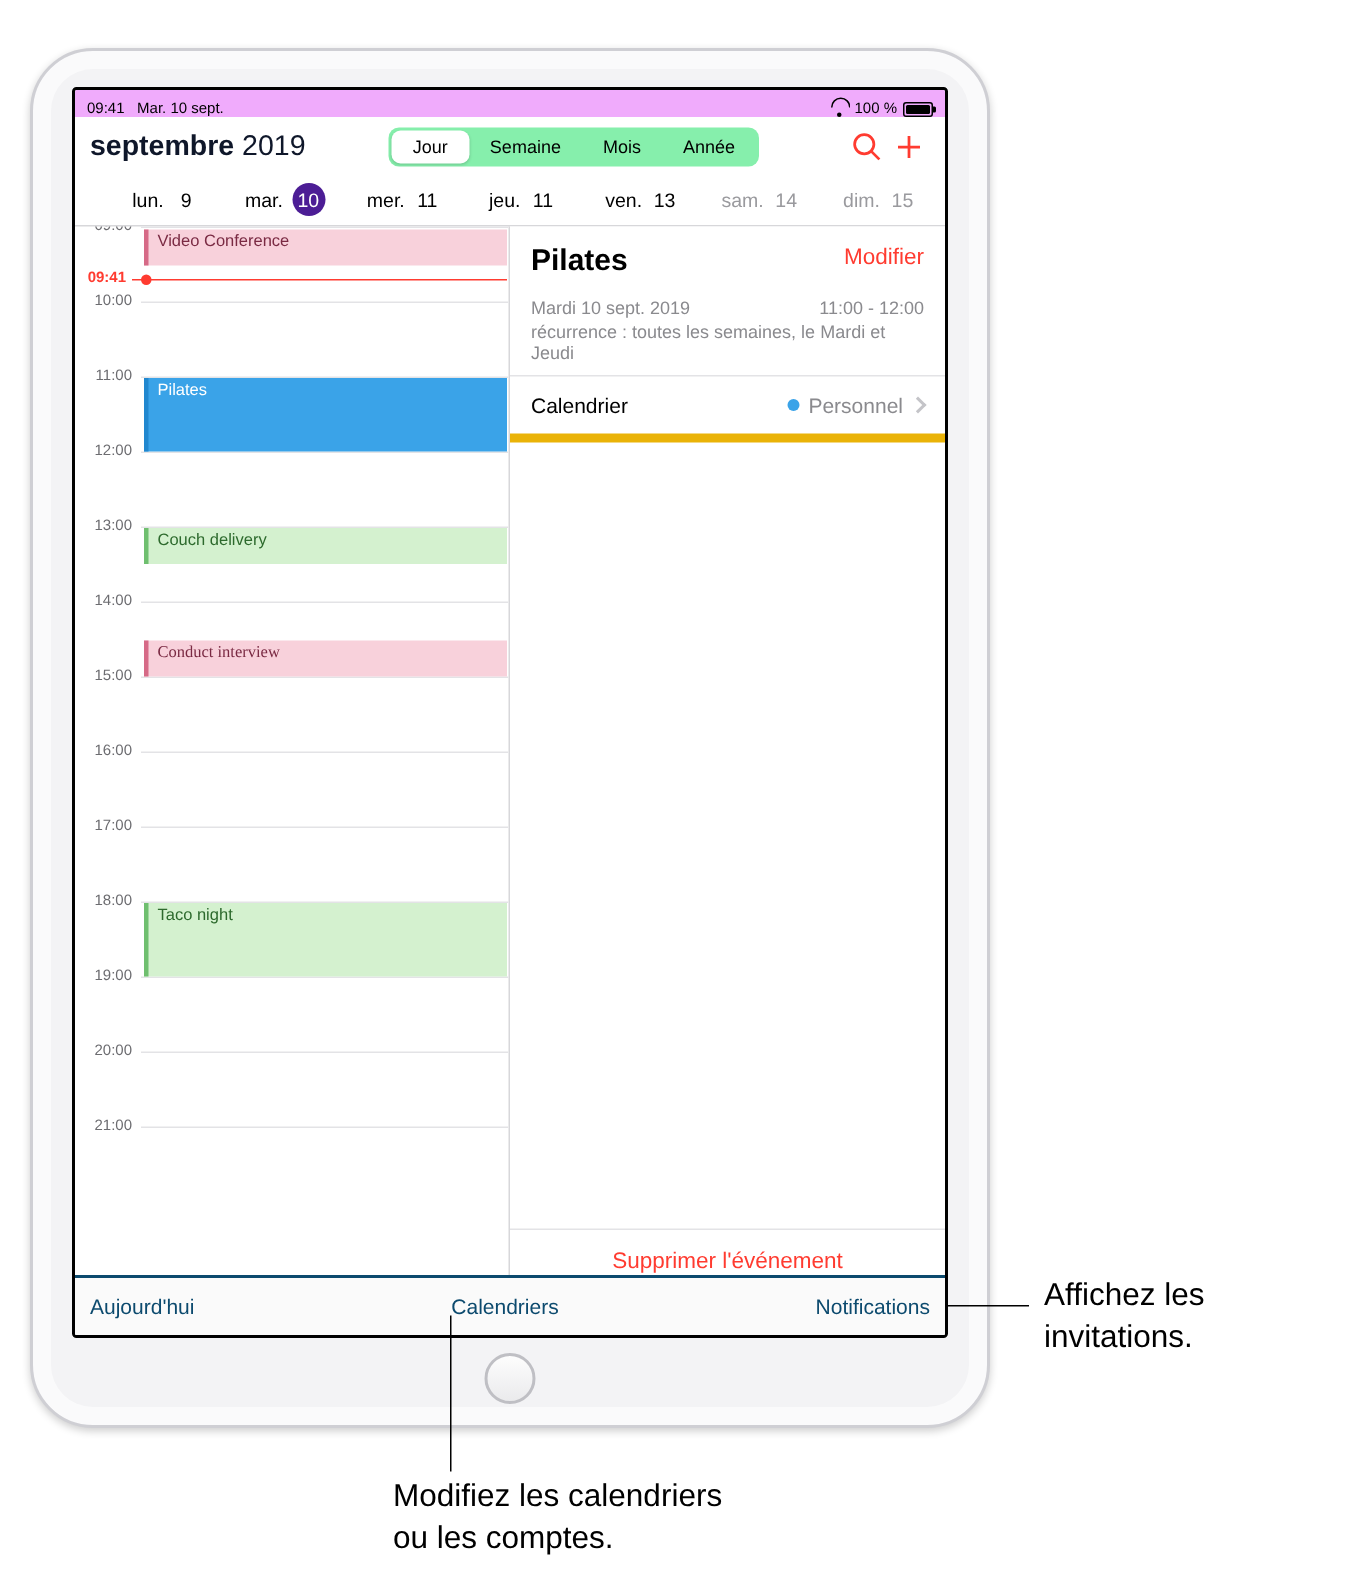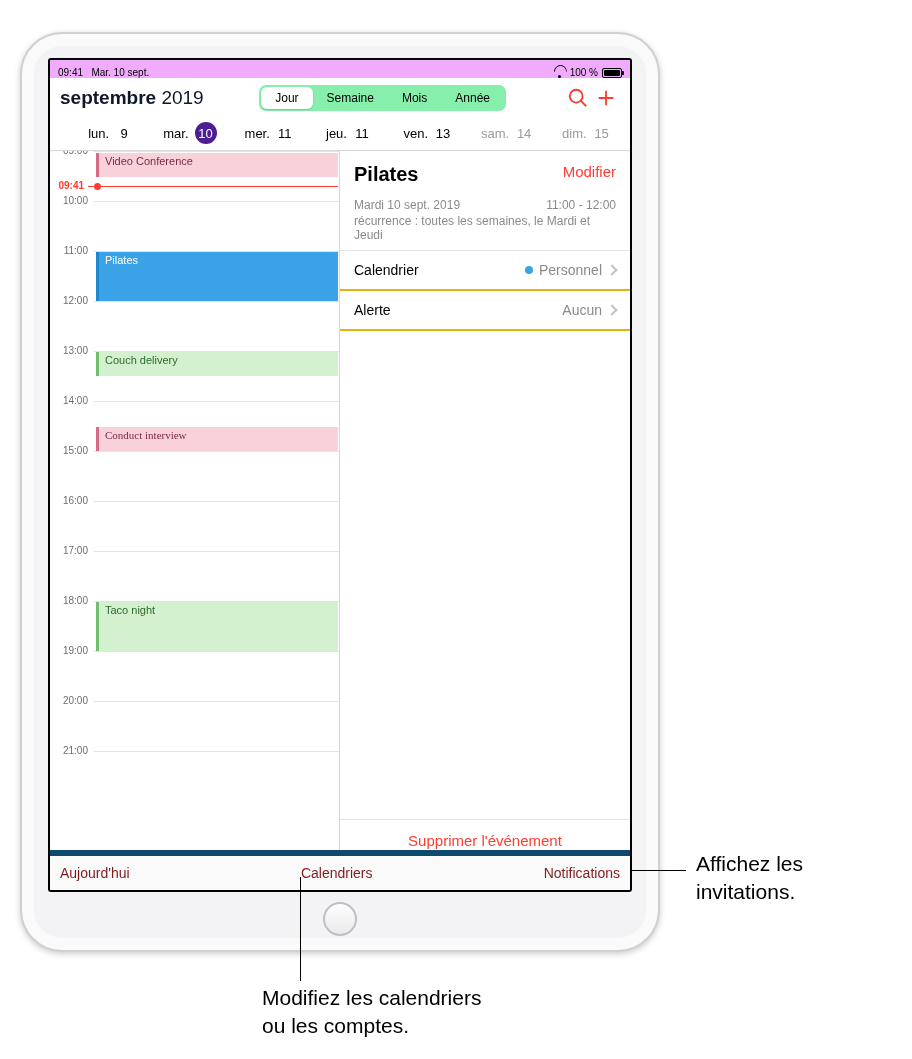--- a/index.html
+++ b/index.html
@@ -41,28 +41,28 @@
   .now-line { position:absolute; left:0; right:1px; height:0; border-top:1.5px solid #ff3b30; z-index:3;}
   .now-line .now-label { position:absolute; left:0; top:-7px; font-size:10px; color:#ff3b30; font-weight:600; background:#fff; padding-right:4px; width:38px; text-align:right;}
   .now-line .now-dot { position:absolute; left:44px; top:-4px; width:7px; height:7px; border-radius:50%; background:#ff3b30;}
   .detail { width:50%; display:flex; flex-direction:column; background:#fff; }
   .detail-head { padding:12px 14px 8px 14px; border-bottom:1px solid #e3e3e6;}
   .detail-title-row { display:flex; justify-content:space-between; align-items:flex-start;}
   .detail-title { font-size:20px; font-weight:700; color:#000;}
   .modify { color:#ff3b30; font-size:15px; cursor:pointer;}
   .detail-sub { display:flex; justify-content:space-between; font-size:12px; color:#8a8a8e; margin-top:12px;}
   .detail-rec { font-size:12px; color:#8a8a8e; margin-top:2px;}
-  .detail-row { display:flex; justify-content:space-between; align-items:center; padding:11px 14px; border-bottom:2px solid #eab308; font-size:14px; cursor:pointer;}
+  .detail-row { display:flex; justify-content:space-between; align-items:center; padding:11px 14px; border-bottom:6px solid #eab308; font-size:14px; cursor:pointer;}
   .detail-row .label { color:#000;}
   .detail-row .value { color:#8a8a8e; display:flex; align-items:center; gap:6px;}
   .dot-blue { width:8px; height:8px; border-radius:50%; background:#3aa3e8;}
   .chevron { width:8px; height:8px; border-right:2px solid #c4c4c8; border-top:2px solid #c4c4c8; transform:rotate(45deg);}
   .detail-spacer { flex:1; }
   .delete-row { text-align:center; color:#ff3b30; font-size:15px; padding:12px 0; border-top:1px solid #e3e3e6; cursor:pointer; background:#fff;}
-  .toolbar { position:absolute; bottom:0; left:0; right:0; height:40px; border-top:6px solid #0c4a6e; display:flex; justify-content:space-between; align-items:center; padding:0 10px; font-size:14px; color:#7f1d1d; background:#fafafa;}
+  .toolbar { position:absolute; bottom:0; left:0; right:0; height:40px; border-top:2px solid #0c4a6e; display:flex; justify-content:space-between; align-items:center; padding:0 10px; font-size:14px; color:#0c4a6e; background:#fafafa;}
   .toolbar span { cursor:pointer;}
   .callout { position:absolute; font-size:21px; color:#000; line-height:1.35; }
   .callout-line { position:absolute; background:#000; }
 </style>
 </head>
 <body>
 
 <div class="ipad-frame">
   <div class="screen">
 
@@ -220,27 +220,20 @@
           <div class="detail-rec">récurrence : toutes les semaines, le Mardi et Jeudi</div>
         </div>
         <div class="detail-row">
           <span class="label">Calendrier</span>
           <span class="value">
             <span class="dot-blue"></span>
             <span>Personnel</span>
             <span class="chevron"></span>
           </span>
         </div>
-        <div class="detail-row">
-          <span class="label">Alerte</span>
-          <span class="value">
-            <span>Aucun</span>
-            <span class="chevron"></span>
-          </span>
-        </div>
         <div class="detail-spacer"></div>
         <div class="delete-row">Supprimer l'événement</div>
       </div>
     </div>
 
     <div class="toolbar">
       <span>Aujourd'hui</span>
       <span>Calendriers</span>
       <span>Notifications</span>
     </div>

